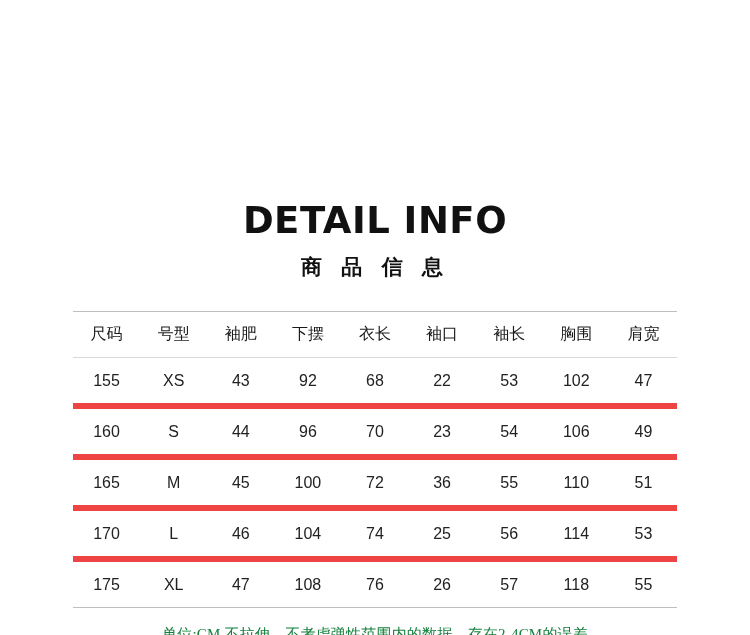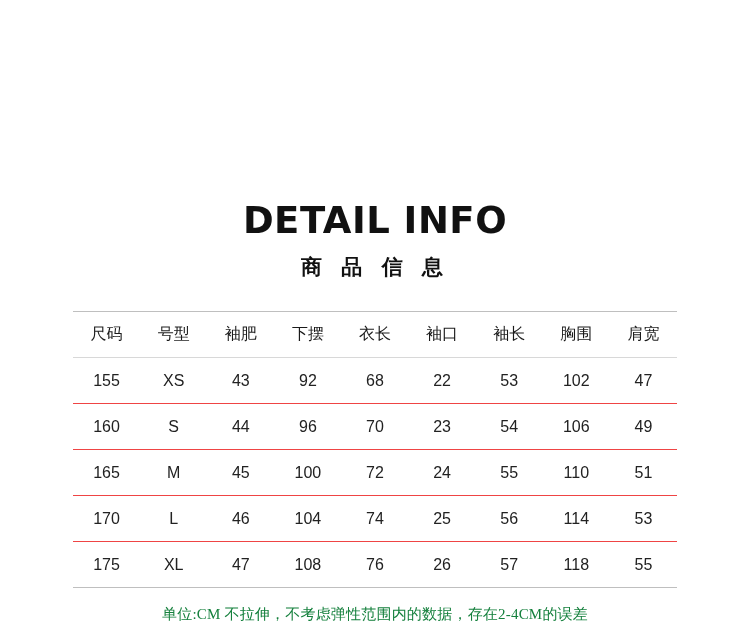--- a/index.html
+++ b/index.html
@@ -55,21 +55,21 @@
   table.size-table th,
   table.size-table td {
     text-align: center;
     font-size: 16px;
     font-weight: 400;
     color: #222222;
     padding: 0;
     height: 45px;
     vertical-align: middle;
     border-top: 1px solid #d8d8d8;
-    border-bottom: 1px solid #ef4444;
+    border-bottom: 6px solid #ef4444;
   }
   table.size-table thead th {
     font-size: 16px;
     color: #1a1a1a;
     border-top: 1px solid #bfbfbf;
     border-bottom: 1px solid #d8d8d8;
   }
   table.size-table tbody tr td {
     border-top: none;
   }
@@ -133,21 +133,21 @@
           <td>54</td>
           <td>106</td>
           <td>49</td>
         </tr>
         <tr>
           <td>165</td>
           <td>M</td>
           <td>45</td>
           <td>100</td>
           <td>72</td>
-          <td>24</td>
+          <td>36</td>
           <td>55</td>
           <td>110</td>
           <td>51</td>
         </tr>
         <tr>
           <td>170</td>
           <td>L</td>
           <td>46</td>
           <td>104</td>
           <td>74</td>

